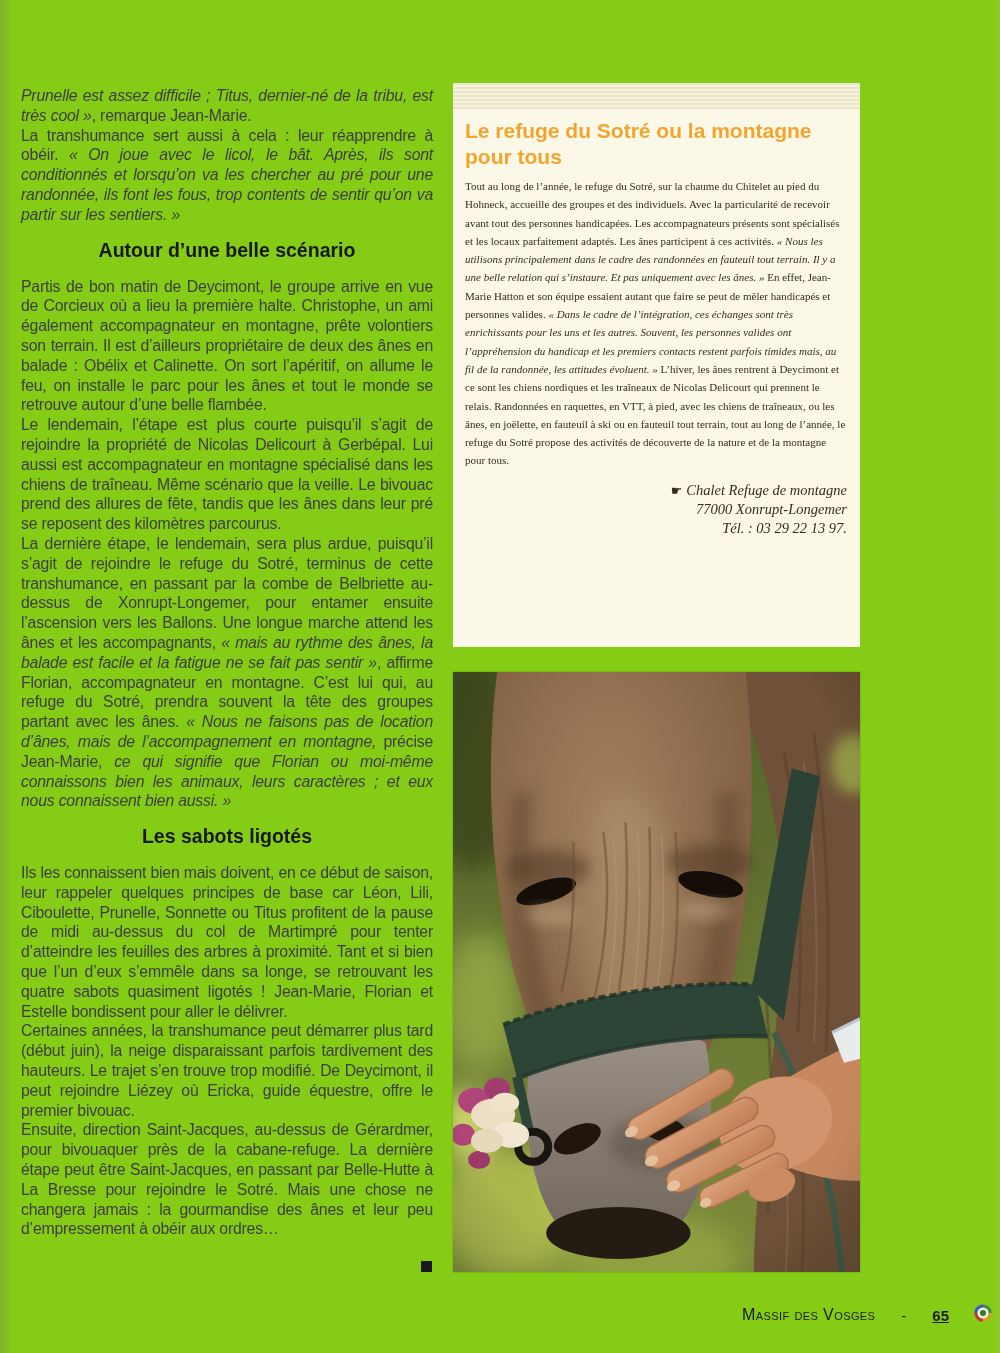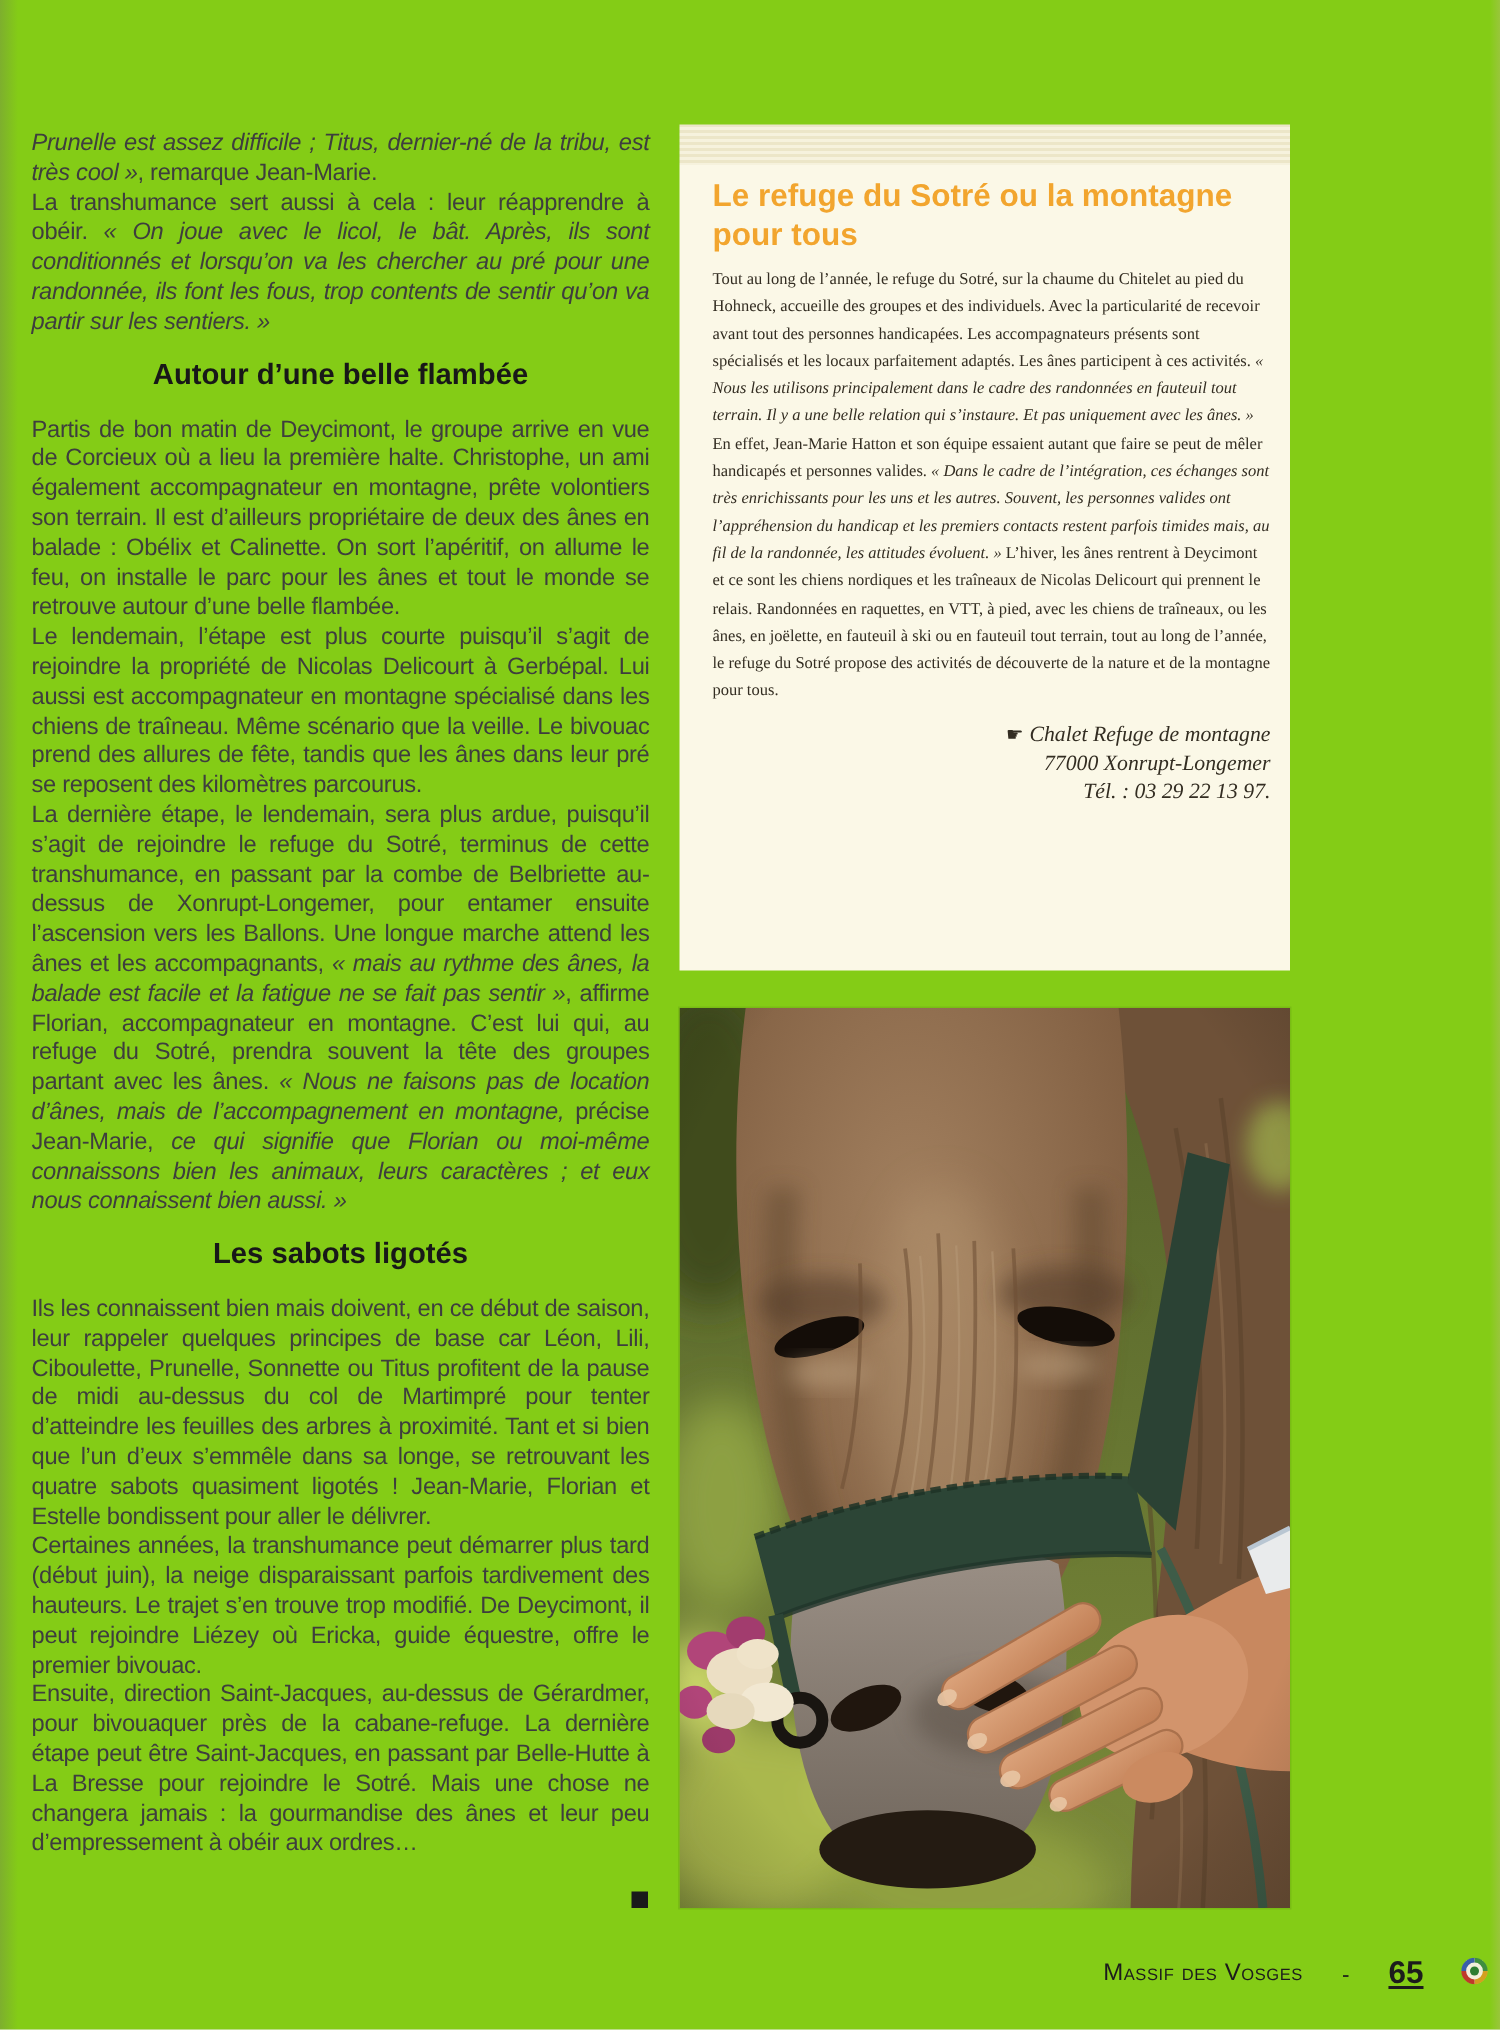--- a/index.html
+++ b/index.html
@@ -17,51 +17,51 @@
   .left-article h2{font-size:19.5px;line-height:22px;font-weight:700;color:#181818;
         text-align:center;margin:14px 0 16px;letter-spacing:0;}
   .it{font-style:italic;}
   .endmark{position:absolute;left:421px;top:1261px;width:11px;height:11px;background:#1a1a1a;}
 
   
   .sidebar{position:absolute;left:453px;top:83px;width:407px;}
   .sidebar-band{height:27px;width:100%;
         background:repeating-linear-gradient(180deg,#ece6c8 0px,#ece6c8 2px,#f6f2dd 2px,#f6f2dd 4px);}
   .sidebar-box{background:#fbf8e7;height:537px;box-sizing:border-box;
-        padding:8px 13px 10px 22px;overflow:hidden;}
+        padding:8px 13px 10px 12px;overflow:hidden;}
   .sidebar-title{font-family:"Liberation Sans", sans-serif;font-weight:700;
         font-size:21px;line-height:26px;color:#f2a52e;margin:0 0 7px 0;}
   .sidebar-body{font-family:"Liberation Serif", serif;font-size:11px;line-height:18.3px;
         color:#332d22;margin:0;text-align:left;}
   .sidebar-contact{font-family:"Liberation Serif", serif;font-style:italic;
         font-size:14.5px;line-height:18.6px;color:#332d22;margin-top:11px;text-align:right;}
   .hand-icon{font-family:"DejaVu Sans", sans-serif;font-style:normal;font-size:13px;margin-right:4px;}
 
   
   .photo{position:absolute;left:453px;top:672px;width:407px;height:600px;overflow:hidden;
         box-shadow:0 0 0 1px rgba(0,0,0,.08);}
   .photo svg{display:block;width:100%;height:100%;}
 
   
   .footer{position:absolute;right:8px;top:1304px;display:flex;align-items:center;
         color:#1c1c1c;gap:21px;}
   .footer .mag{font-variant:small-caps;font-size:16px;letter-spacing:.4px;}
   .footer .sep{margin:0 5px;font-size:15px;}
-  .footer .num{font-weight:700;font-size:21px;text-decoration:underline;}
+  .footer .num{font-weight:700;font-size:15px;text-decoration:underline;}
   .footer .logo{margin-left:4px;display:inline-block;}
 </style>
 </head>
 <body>
 
 <div class="page">
 
   <div class="left-article">
     <p><span class="it">Prunelle est assez difficile ; Titus, dernier-né de la tribu, est très cool »</span><span>, remarque Jean-Marie.</span></p>
     <p><span>La transhumance sert aussi à cela : leur réapprendre à obéir. </span><span class="it">« On joue avec le licol, le bât. Après, ils sont conditionnés et lorsqu’on va les chercher au pré pour une randonnée, ils font les fous, trop contents de sentir qu’on va partir sur les sentiers. »</span></p>
-    <h2>Autour d’une belle flambée</h2>
+    <h2>Autour d’une belle scénario</h2>
     <p><span>Partis de bon matin de Deycimont, le groupe arrive en vue de Corcieux où a lieu la première halte. Christophe, un ami également accompagnateur en montagne, prête volontiers son terrain. Il est d’ailleurs propriétaire de deux des ânes en balade : Obélix et Calinette. On sort l’apéritif, on allume le feu, on installe le parc pour les ânes et tout le monde se retrouve autour d’une belle flambée.</span></p>
     <p><span>Le lendemain, l’étape est plus courte puisqu’il s’agit de rejoindre la propriété de Nicolas Delicourt à Gerbépal. Lui aussi est accompagnateur en montagne spécialisé dans les chiens de traîneau. Même scénario que la veille. Le bivouac prend des allures de fête, tandis que les ânes dans leur pré se reposent des kilomètres parcourus.</span></p>
     <p><span>La dernière étape, le lendemain, sera plus ardue, puisqu’il s’agit de rejoindre le refuge du Sotré, terminus de cette transhumance, en passant par la combe de Belbriette au-dessus de Xonrupt-Longemer, pour entamer ensuite l’ascension vers les Ballons. Une longue marche attend les ânes et les accompagnants, </span><span class="it">« mais au rythme des ânes, la balade est facile et la fatigue ne se fait pas sentir »</span><span>, affirme Florian, accompagnateur en montagne. C’est lui qui, au refuge du Sotré, prendra souvent la tête des groupes partant avec les ânes. </span><span class="it">« Nous ne faisons pas de location d’ânes, mais de l’accompagnement en montagne, </span><span>précise Jean-Marie, </span><span class="it">ce qui signifie que Florian ou moi-même connaissons bien les animaux, leurs caractères ; et eux nous connaissent bien aussi. »</span></p>
     <h2>Les sabots ligotés</h2>
     <p><span>Ils les connaissent bien mais doivent, en ce début de saison, leur rappeler quelques principes de base car Léon, Lili, Ciboulette, Prunelle, Sonnette ou Titus profitent de la pause de midi au-dessus du col de Martimpré pour tenter d’atteindre les feuilles des arbres à proximité. Tant et si bien que l’un d’eux s’emmêle dans sa longe, se retrouvant les quatre sabots quasiment ligotés ! Jean-Marie, Florian et Estelle bondissent pour aller le délivrer.</span></p>
     <p><span>Certaines années, la transhumance peut démarrer plus tard (début juin), la neige disparaissant parfois tardivement des hauteurs. Le trajet s’en trouve trop modifié. De Deycimont, il peut rejoindre Liézey où Ericka, guide équestre, offre le premier bivouac.</span></p>
     <p><span>Ensuite, direction Saint-Jacques, au-dessus de Gérardmer, pour bivouaquer près de la cabane-refuge. La dernière étape peut être Saint-Jacques, en passant par Belle-Hutte à La Bresse pour rejoindre le Sotré. Mais une chose ne changera jamais : la gourmandise des ânes et leur peu d’empressement à obéir aux ordres…</span></p>
   </div>
   <div class="endmark"></div>
 

